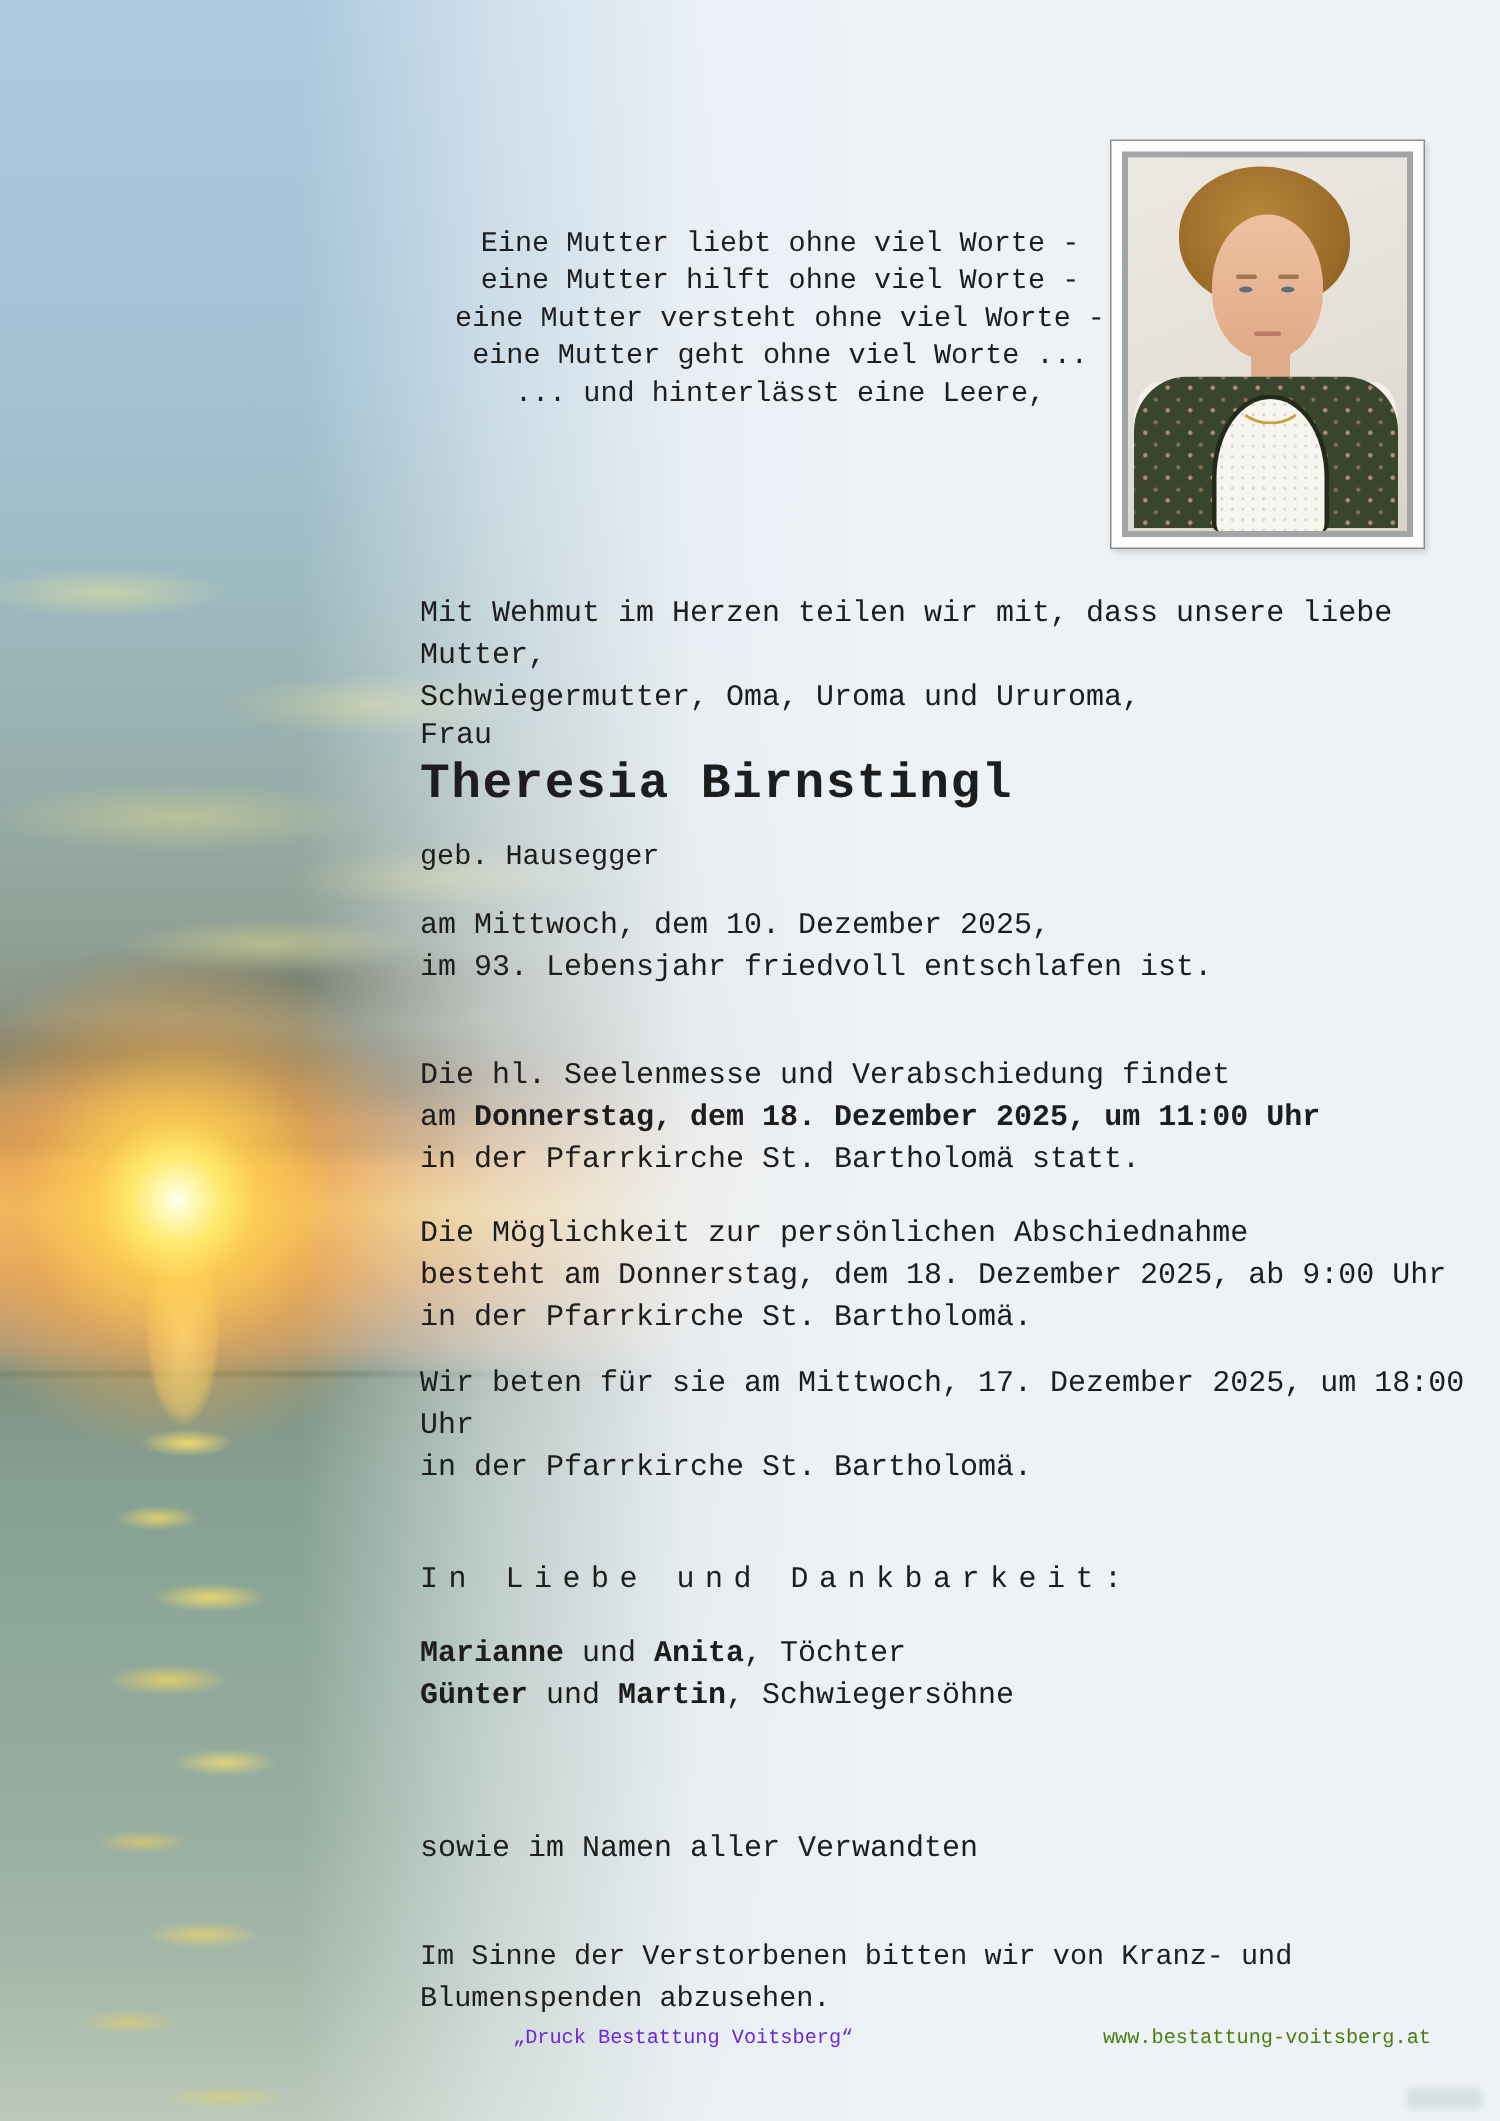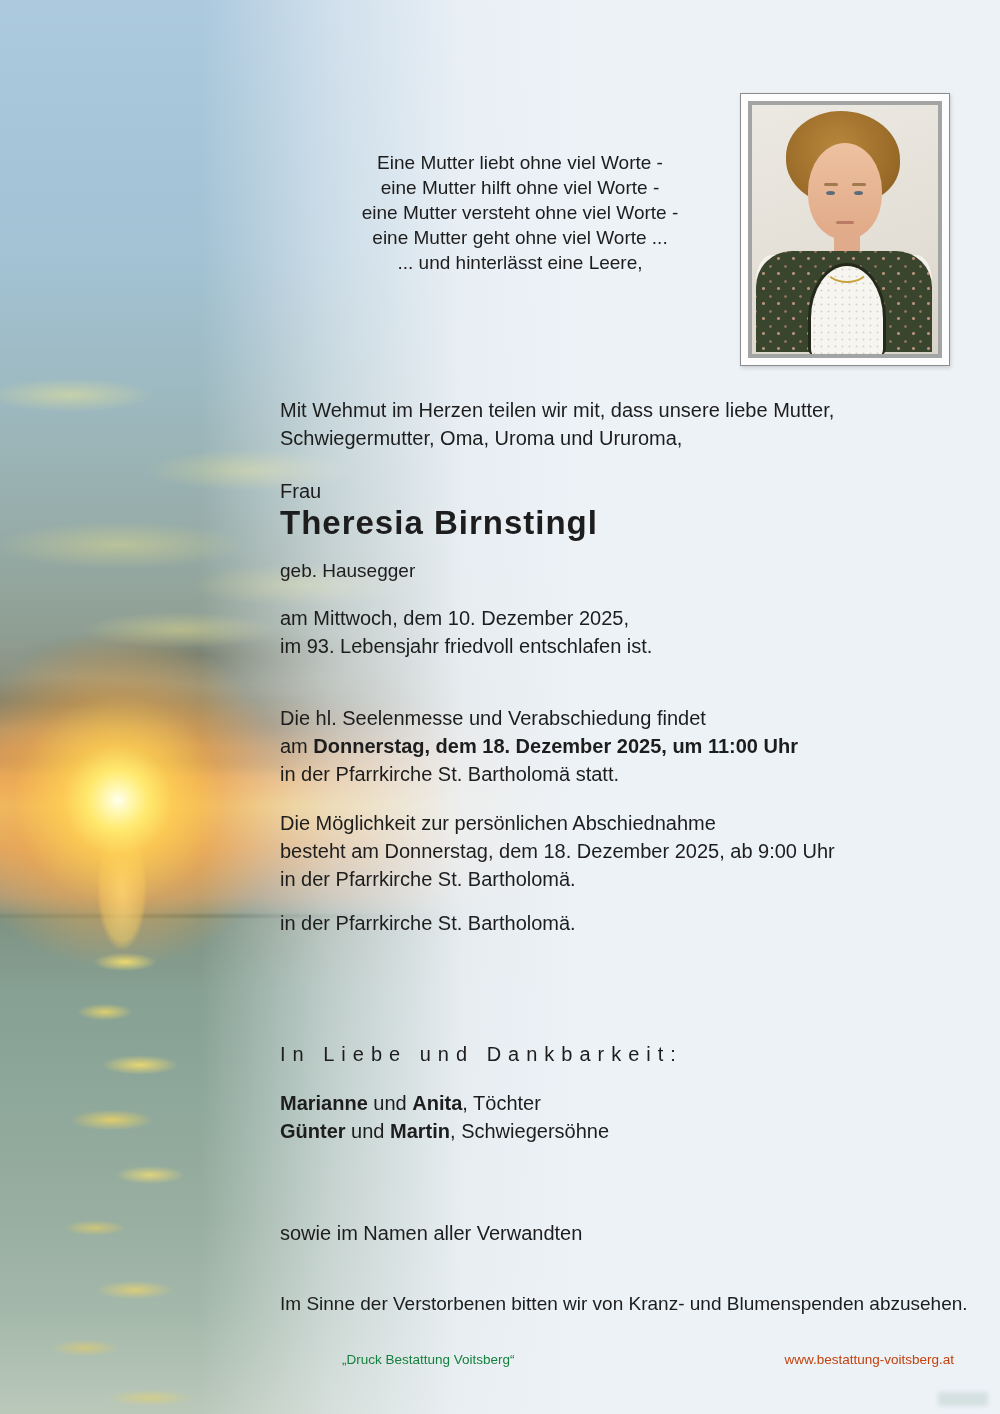--- a/index.html
+++ b/index.html
@@ -2,21 +2,21 @@
 <html lang="de"><head>
 <meta charset="utf-8">
 <title>Parte</title>
 <style>
   html,body{margin:0;padding:0;background:#ffffff;}
   .page{
     position:relative;
     width:1000px;height:1414px;
     margin:0 auto;
     overflow:hidden;
-    font-family:Liberation Sans, sans-serif;
+    font-family:Liberation Mono, monospace;
     color:#1d1d1d;
     background:#edf2f7;
   }
   
   .scene{
     position:absolute;inset:0;
     background:
       
       linear-gradient(to right, rgba(237,242,247,0) 20%, rgba(237,242,247,0.55) 33%, rgba(237,242,247,0.93) 46%, rgba(237,242,247,1) 58%),
       
@@ -66,22 +66,22 @@
   .announce{top:396px;}
   .death{top:604px;}
   .mass{top:704px;}
   .farewell{top:809px;}
   .prayer{top:909px;}
   .closing{top:1040px;letter-spacing:7px;}
   .family{top:1089px;}
   .relatives{top:1219px;}
   .notice{top:1290px;font-size:19px;}
   strong{font-weight:700;}
-  .footer-left{position:absolute;left:342px;top:1352px;font-size:13.5px;color:#15803d;}
-  .footer-right{position:absolute;right:46px;top:1352px;font-size:13.5px;color:#c2410c;}
+  .footer-left{position:absolute;left:342px;top:1352px;font-size:13.5px;color:#6d28d9;}
+  .footer-right{position:absolute;right:46px;top:1352px;font-size:13.5px;color:#4d7c0f;}
   
   .photo-frame{
     position:absolute;left:740px;top:93px;width:210px;height:273px;
     background:#fdfdfd;border:1px solid #8c8c8c;box-sizing:border-box;padding:7px;
     box-shadow:1px 2px 4px rgba(0,0,0,0.15);
   }
   .photo-mat{width:100%;height:100%;box-sizing:border-box;border:4px solid #a3a5a4;position:relative;overflow:hidden;
     background:linear-gradient(160deg,#ece9e3 0%,#e3dfd6 60%,#d8d4c9 100%);}
   .photo-mat > div{position:absolute;}
   .hair{left:34px;top:6px;width:114px;height:94px;border-radius:52% 56% 48% 52%;
@@ -162,20 +162,21 @@
     <div>in der Pfarrkirche St. Bartholomä statt.</div>
   </div>
 
   <div class="tb farewell">
     <div>Die Möglichkeit zur persönlichen Abschiednahme</div>
     <div>besteht am Donnerstag, dem 18. Dezember 2025, ab 9:00 Uhr</div>
     <div>in der Pfarrkirche St. Bartholomä.</div>
   </div>
 
   <div class="tb prayer">
+    <div>Wir beten für sie am Mittwoch, 17. Dezember 2025, um 18:00 Uhr</div>
     <div>in der Pfarrkirche St. Bartholomä.</div>
   </div>
 
   <div class="tb closing">In Liebe und Dankbarkeit:</div>
 
   <div class="tb family">
     <div><strong>Marianne</strong><span> und </span><strong>Anita</strong><span>, Töchter</span></div>
     <div><strong>Günter</strong><span> und </span><strong>Martin</strong><span>, Schwiegersöhne</span></div>
   </div>
 

